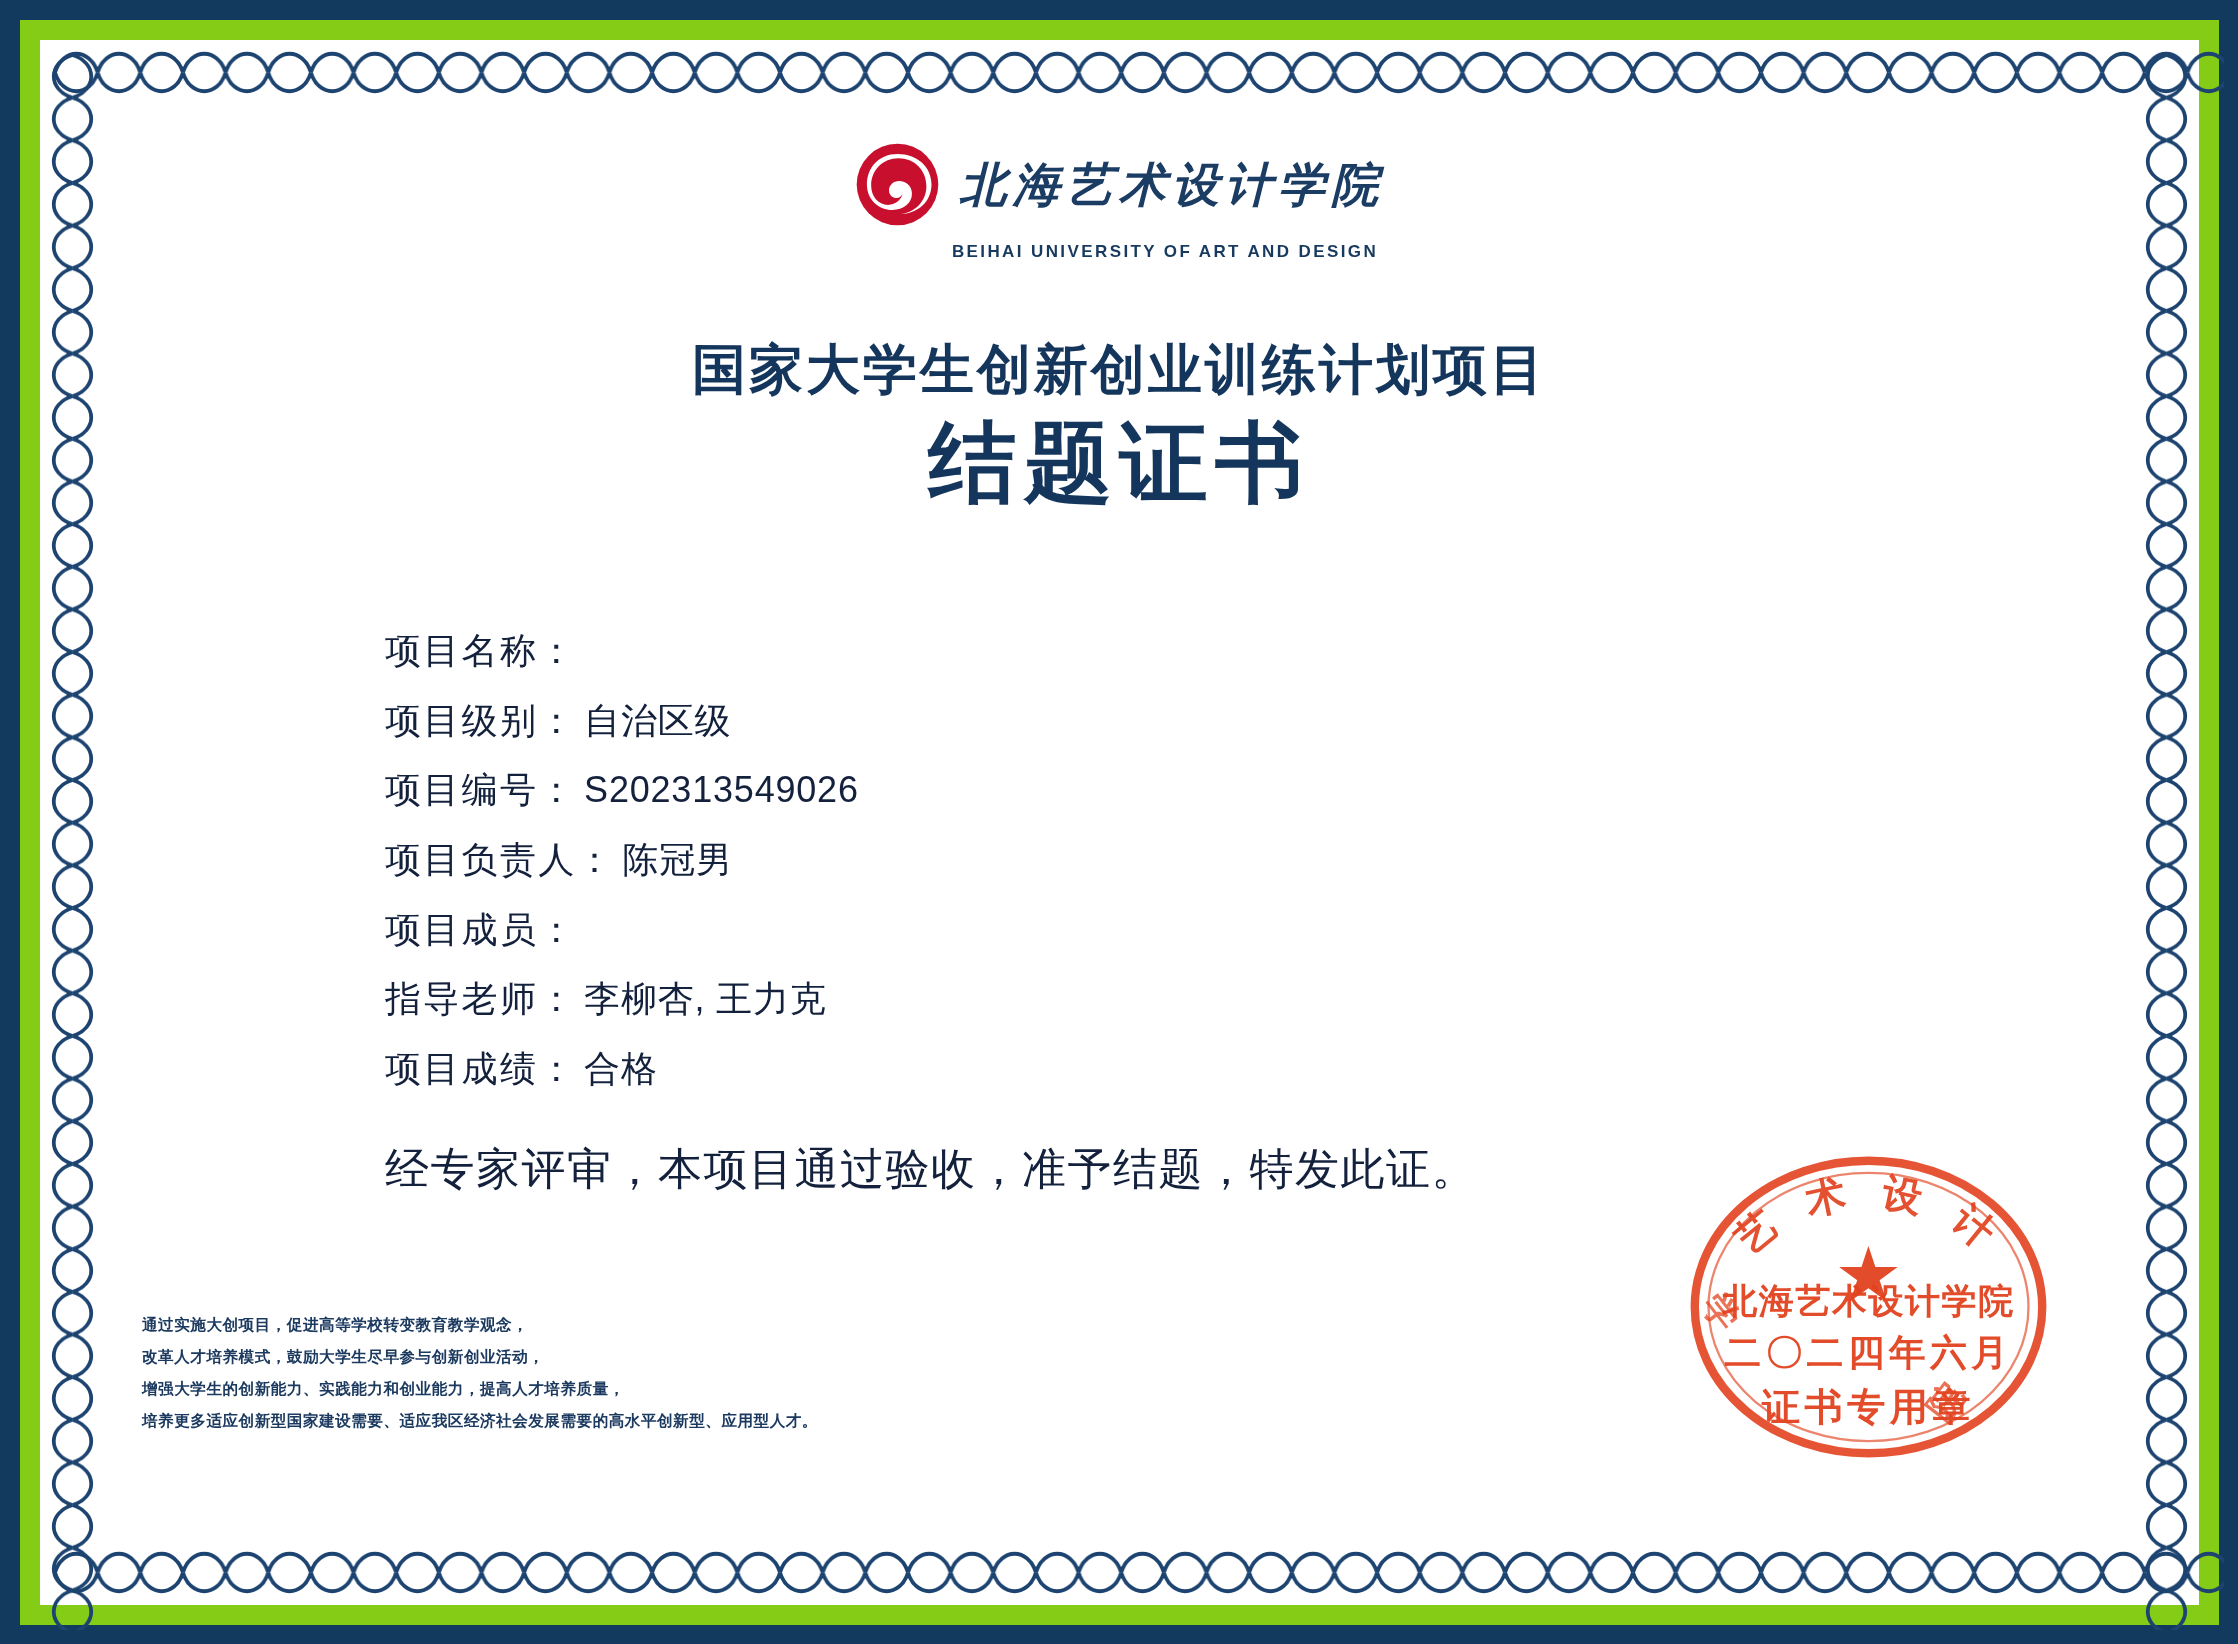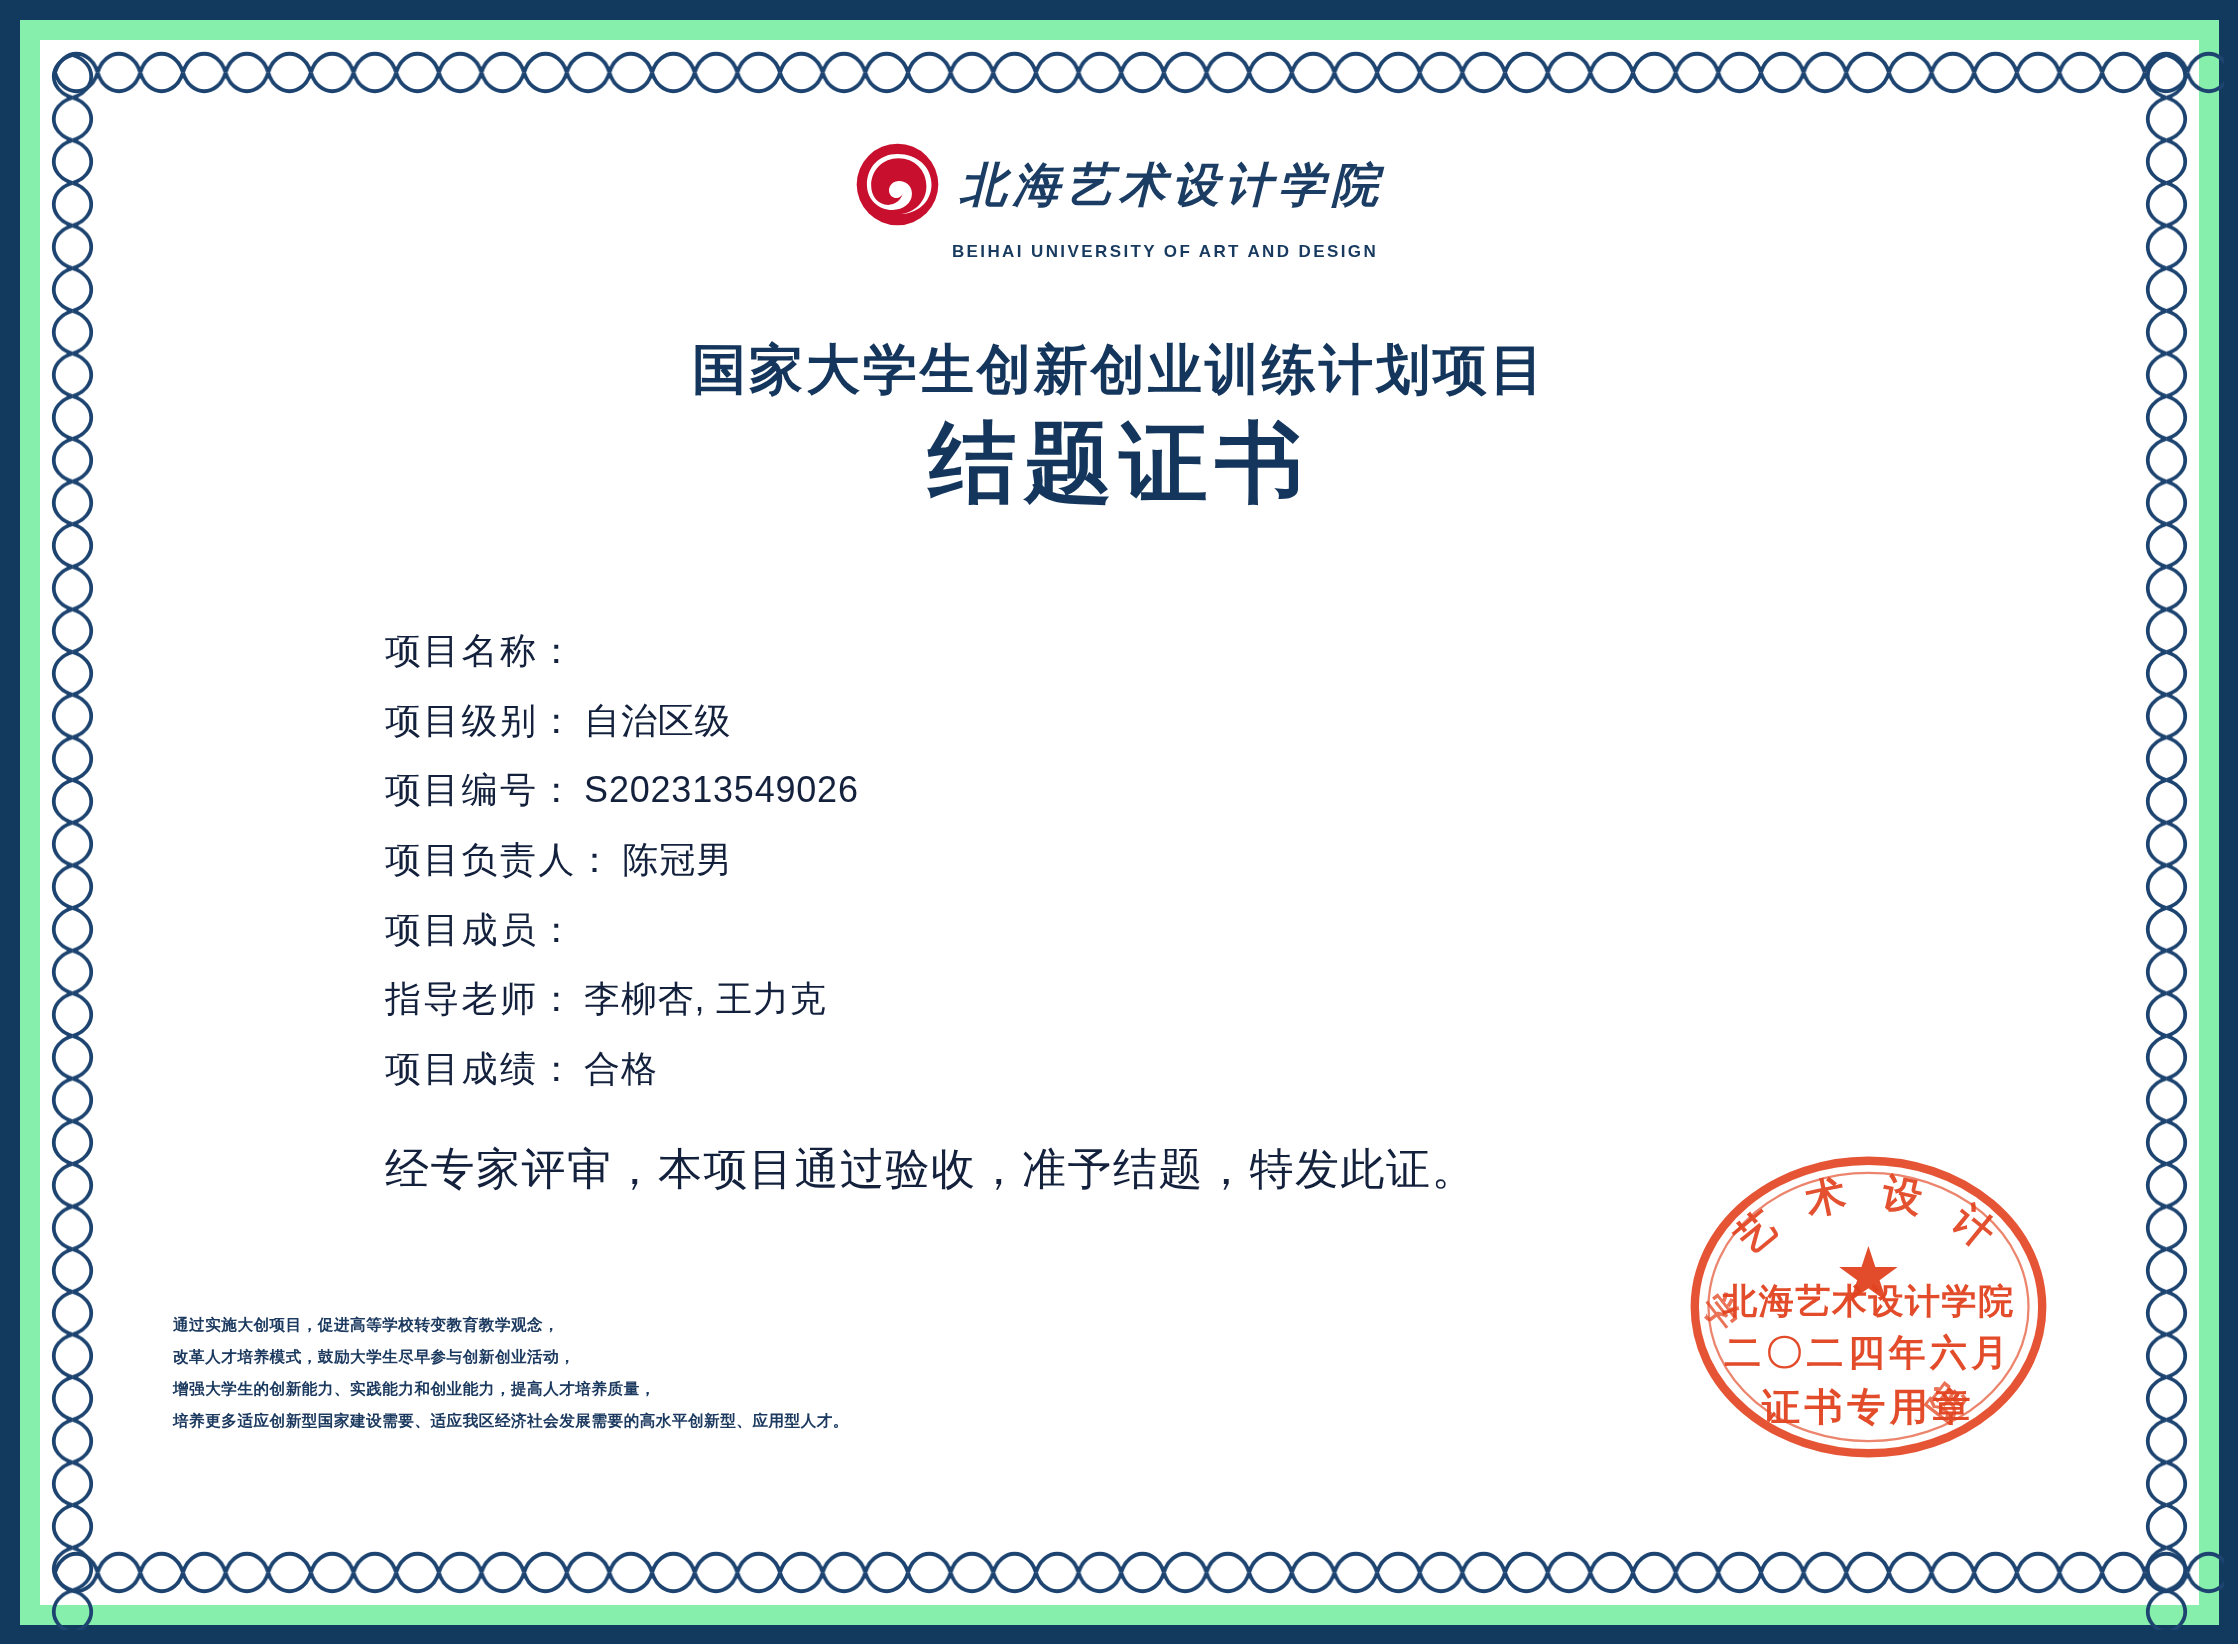--- a/index.html
+++ b/index.html
@@ -12,21 +12,21 @@
     height: 1645px;
     font-family: "Liberation Sans", sans-serif;
     overflow: hidden;
   }
 
   
   .certificate {
     position: relative;
     width: 2239px;
     height: 1645px;
-    background: #86efac;
+    background: #84cc16;
     box-sizing: border-box;
     border: 20px solid #123a5e;
   }
   .inner-white {
     position: absolute;
     left: 20px;
     top: 20px;
     right: 20px;
     bottom: 20px;
     background: #ffffff;
@@ -138,21 +138,21 @@
   .statement {
     margin-top: 52px;
     font-size: 44px;
     letter-spacing: 1.5px;
     color: #14213d;
   }
 
   
   .footnote {
     position: absolute;
-    left: 39px;
+    left: 8px;
     bottom: 97px;
     font-size: 15.6px;
     line-height: 2.05;
     color: #1c3a60;
     font-weight: bold;
     letter-spacing: 0.5px;
   }
 
   
   .seal {

